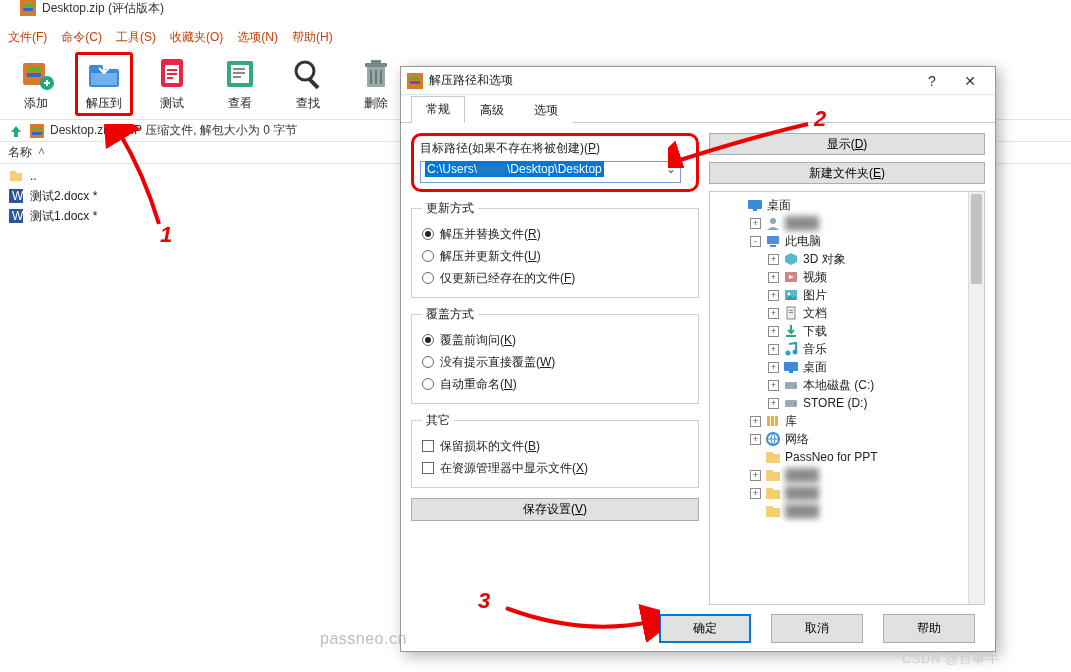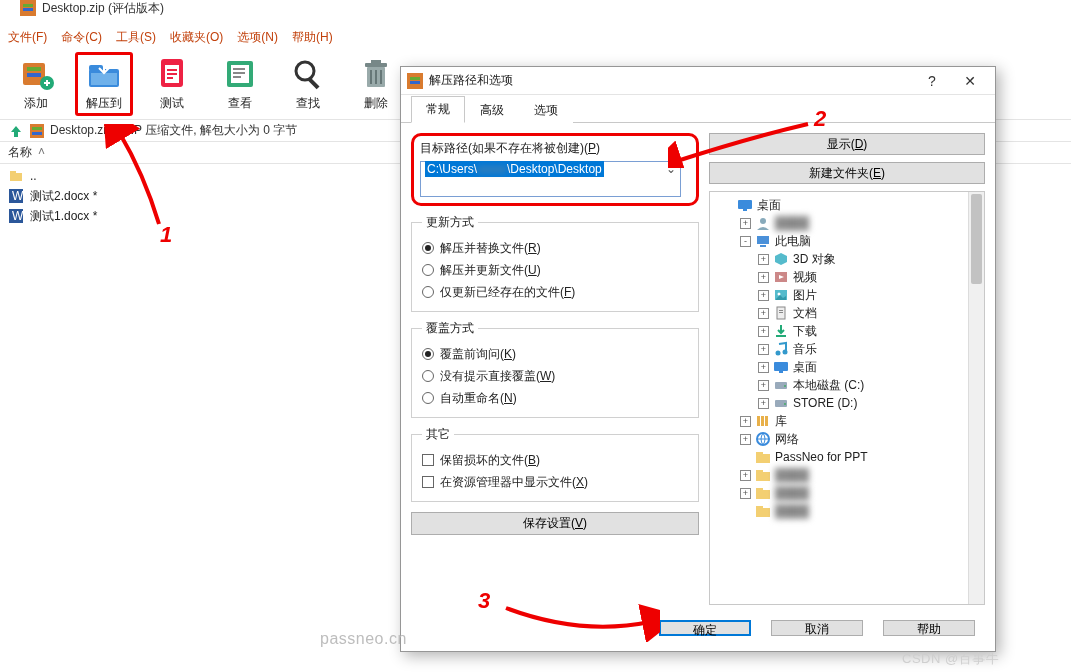--- a/index.html
+++ b/index.html
@@ -41,49 +41,49 @@
   .dlg-tab { padding: 4px 14px; border:1px solid transparent; border-bottom:none; font-size:12px; color:#222; cursor:pointer; position:relative; top:1px; background:#fff; }
   .dlg-tab.active { border-color:#c8c8c8; border-bottom:1px solid #fff; }
 
   .dlg-body { flex:1; display:flex; padding: 10px 10px 0 10px; gap:10px; overflow:hidden; }
   .dlg-left { width: 288px; display:flex; flex-direction:column; }
   .dlg-right-col { flex:1; display:flex; flex-direction:column; gap:7px; }
 
   .path-box { border: 3px solid #e00; padding: 4px 15px 6px 6px; border-radius:10px; }
   .path-label { font-size:12px; color:#222; margin-bottom:4px; }
   .path-label .u { text-decoration:underline; }
-  .path-input { width:100%; height:36px; border:1px solid #7a9fd4; padding:0 4px; font-size:12px; background:#fff; }
+  .path-input { width:100%; height:22px; border:1px solid #7a9fd4; padding:0 4px; font-size:12px; background:#fff; }
   .path-input .sel { background:#0078d7; color:#fff; padding:1px 2px; }
   .path-input .dd { float:right; color:#555; cursor:pointer; }
 
   .right-btn { height:22px; border:1px solid #adadad; background:#e1e1e1; font-size:12px; cursor:pointer; padding:0 8px; }
   .right-btn .u { text-decoration: underline; }
 
   fieldset.dlg-group { border:1px solid #d0d0d0; margin-top:8px; padding: 6px 10px 8px 10px; }
   fieldset.dlg-group legend { font-size:12px; color:#222; padding:0 4px; }
   .opt-row { display:flex; align-items:center; gap:6px; height:22px; font-size:12px; color:#222; cursor:pointer; }
   .opt-row .u { text-decoration:underline; }
   .radio { width:12px;height:12px;border:1px solid #666;border-radius:50%; display:inline-flex;align-items:center;justify-content:center; }
   .radio.checked::after { content:""; width:6px;height:6px;background:#222;border-radius:50%; }
   .check { width:12px;height:12px;border:1px solid #666; }
 
   .save-btn { height:23px; border:1px solid #adadad; background:#e1e1e1; font-size:12px; cursor:pointer; margin-top:10px; }
   .save-btn .u { text-decoration:underline; }
 
-  .tree { flex:1; border:1px solid #c8c8c8; background:#fff; overflow:auto; padding:4px 8px; position:relative; }
+  .tree { flex:1; border:1px solid #c8c8c8; background:#fff; overflow:auto; padding:4px 18px; position:relative; }
   .t-node { display:flex; align-items:center; gap:4px; height:18px; font-size:12px; color:#222; cursor:default; white-space:nowrap; }
   .t-exp { width:11px;height:11px;border:1px solid #8a8a8a;display:inline-flex;align-items:center;justify-content:center;font-size:9px;line-height:9px;color:#555;background:#fff; }
   .t-ico { width:16px;height:16px;display:inline-flex;align-items:center;justify-content:center; }
   .ind-0{padding-left:4px}.ind-1{padding-left:22px}.ind-2{padding-left:40px}
   .tree .vsb { position:absolute; right:0; top:0; bottom:0; width:16px; background:#f0f0f0; border-left:1px solid #dcdcdc; }
   .tree .vsb .thumb { position:absolute; left:2px; right:2px; top:2px; height:90px; background:#c2c2c2; border-radius:2px; }
   .blur { filter: blur(3px); color:#888; }
 
   .dlg-footer { height:46px; display:flex; align-items:center; justify-content:flex-end; gap:20px; padding:0 20px; }
-  .dlg-footer button { width:92px; height:16px; border:1px solid #adadad; background:#e1e1e1; font-size:12px; cursor:pointer; }
+  .dlg-footer button { width:92px; height:29px; border:1px solid #adadad; background:#e1e1e1; font-size:12px; cursor:pointer; }
   .dlg-footer button.primary { border:2px solid #0078d7; }
 
   
   .anno { position:absolute; pointer-events:none; }
   .anno-num { color:#e00; font-size:22px; font-weight:bold; font-style:italic; }
   .watermark { position:absolute; color:#bdbdbd; font-size:16px; letter-spacing:.5px; }
 
   svg { display:block; }
 </style>
 </head>

